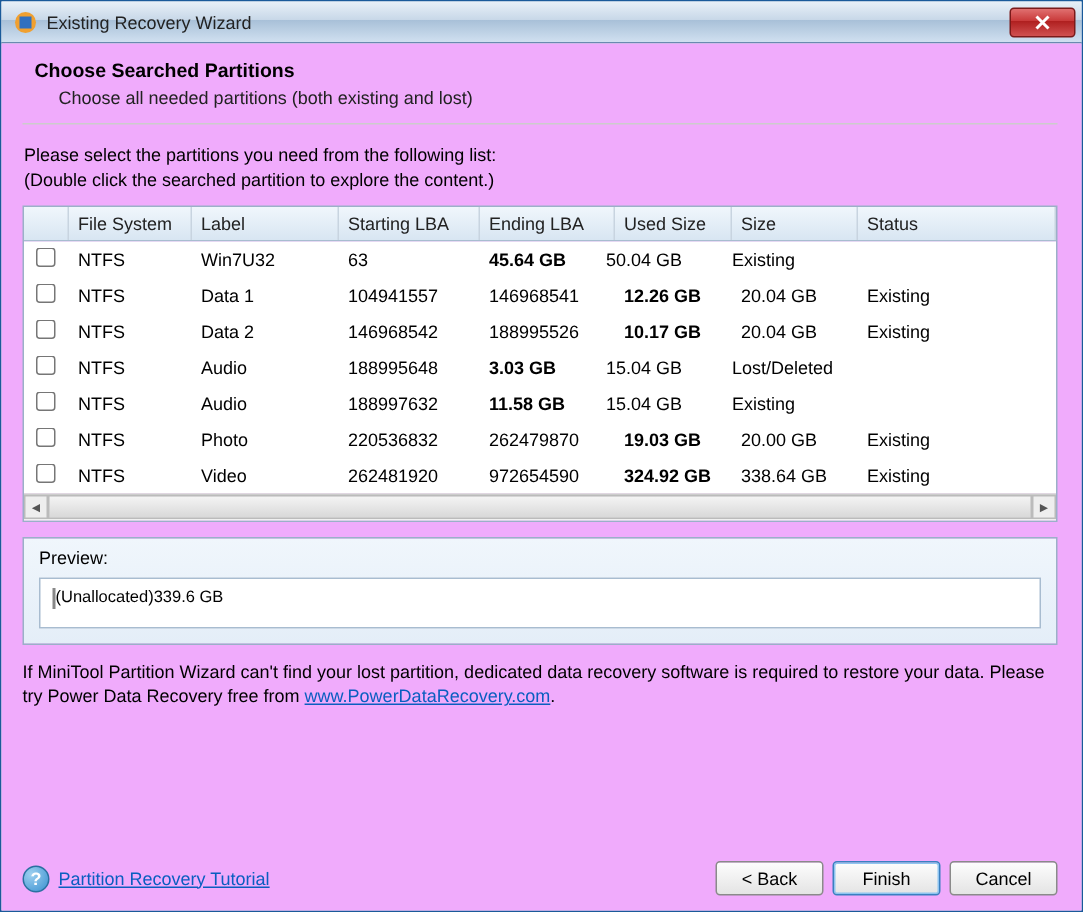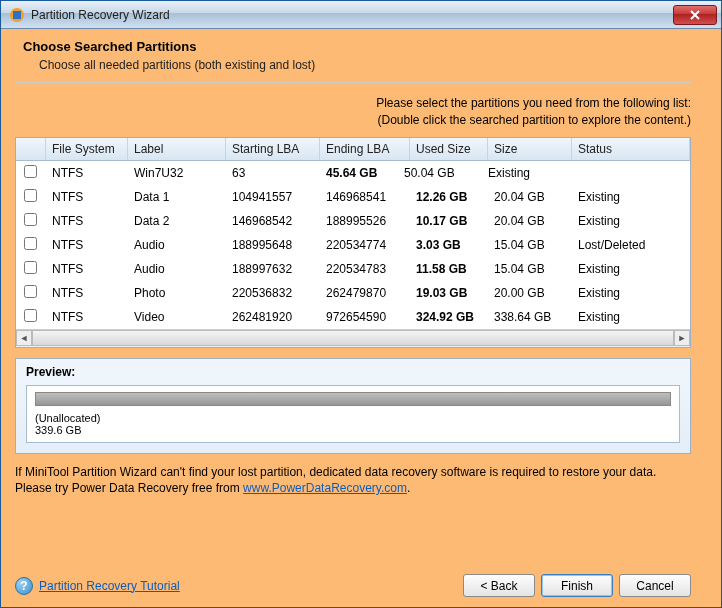--- a/index.html
+++ b/index.html
@@ -3,25 +3,25 @@
 <meta charset="utf-8">
 <style>
 * { box-sizing: border-box; margin: 0; padding: 0; }
 body { font-family: "Segoe UI", Tahoma, sans-serif; font-size: 12px; background: #ddd; width: 722px; height: 608px; overflow: hidden; }
 .window { width: 722px; height: 608px; border: 1px solid #1a5a9a; background: #fff; box-shadow: 0 0 8px rgba(0,0,0,0.4); }
 .titlebar { height: 28px; background: linear-gradient(to bottom, #e8f0f8, #c8d8e8 45%, #a8c0d8 46%, #d0e0f0); display: flex; align-items: center; padding: 0 4px 0 8px; border-bottom: 1px solid #6a8ab0; }
 .titlebar .app-icon { width: 16px; height: 16px; margin-right: 6px; }
 .titlebar .title { flex: 1; color: #222; font-size: 12px; }
 .close-btn { width: 44px; height: 20px; background: linear-gradient(to bottom, #e07070, #c83838 45%, #b02020 46%, #d05050); border: 1px solid #7a1a1a; border-radius: 3px; display: flex; align-items: center; justify-content: center; color: #fff; cursor: pointer; }
 .close-btn svg { width: 10px; height: 10px; }
-.body { padding: 0 30px 10px 14px; background: #fdba74; height: calc(100% - 28px); display: flex; flex-direction: column; }
+.body { padding: 0 16px 10px 14px; background: #f0abfc; height: calc(100% - 28px); display: flex; flex-direction: column; }
 .header-panel { padding: 10px 8px 10px 8px; border-bottom: 1px solid #ccc; margin-bottom: 12px; }
 .header-panel .h1 { font-weight: bold; font-size: 13px; color: #000; }
 .header-panel .sub { margin: 4px 0 0 16px; color: #222; }
-.instr { margin: 0 0 8px 14px; line-height: 1.4; text-align: right; }
+.instr { margin: 0 0 8px 1px; line-height: 1.4; }
 .grid-wrap { border: 1px solid #9bb0c8; }
 .grid-head { display: flex; background: linear-gradient(to bottom, #f0f6fc, #d8e6f2); border-bottom: 1px solid #a8bcd0; }
 .grid-head .cell, .grid-row .cell { padding: 4px 6px; border-right: 1px solid #c8d4e0; overflow: hidden; white-space: nowrap; text-overflow: ellipsis; }
 .grid-head .cell { font-weight: normal; color: #222; }
 .grid-body { background: #fff; }
 .grid-row { display: flex; align-items: center; }
 .grid-row .cell { border-right: 1px solid transparent; }
 .c-chk { width: 30px; text-align: center; }
 .c-fs { width: 82px; }
 .c-lbl { width: 98px; }
@@ -29,27 +29,27 @@
 .c-elba { width: 90px; }
 .c-used { width: 78px; font-weight: bold; }
 .c-size { width: 84px; }
 .c-status { flex: 1; }
 .grid-row input[type=checkbox] { margin: 0; }
 .hscroll { height: 18px; background: #f0f0f0; border-top: 1px solid #ccc; display: flex; align-items: center; }
 .hscroll .arrow { width: 16px; height: 16px; border: 1px solid #bbb; background: #eee; display:flex;align-items:center;justify-content:center; font-size:9px; color:#555; }
 .hscroll .track { flex: 1; height: 16px; background: #e8e8e8; position: relative; }
 .hscroll .thumb { position:absolute; left:0; top:0; width:100%; height:100%; background: linear-gradient(to bottom,#f4f4f4,#d8d8d8); border:1px solid #bbb; }
 .preview-section { margin-top: 10px; border: 1px solid #9bb0c8; background: linear-gradient(to bottom,#f0f6fc,#e4eef8); padding: 6px 10px 10px 10px; }
-.preview-section .plabel { font-size: 12px; margin-bottom: 6px; font-weight: bold; }
+.preview-section .plabel { font-size: 12px; margin-bottom: 6px; }
 .preview-content { display: flex; gap: 10px; }
 .disk-box { width: 100px; border: 1px solid #a8bcd0; background: linear-gradient(to bottom,#ffffff,#e8f0f8); padding: 6px 4px; text-align: center; }
 .disk-box .hdd-icon { width: 48px; height: 30px; margin: 0 auto 4px auto; }
 .disk-box .dname { font-size: 11px; }
 .disk-box .dsize { font-size: 11px; }
-.part-box { flex: 1; border: 1px solid #a8bcd0; background: #fff; padding: 6px 8px; display:flex; flex-direction:column; }
+.part-box { flex: 1; border: 1px solid #a8bcd0; background: #fff; padding: 6px 8px; display:flex; flex-direction:row; }
 .part-bar { height: 14px; background: linear-gradient(to bottom,#bfbfbf,#969696); border:1px solid #888; margin-bottom: 6px; }
 .part-txt { font-size: 11px; }
 .note { margin-top: 10px; font-size: 12px; line-height: 1.4; }
 .note a { color: #0a5ec0; }
 .footer { margin-top: auto; padding-top: 10px; display: flex; align-items: center; }
 .help-link { display: flex; align-items: center; gap: 6px; }
 .help-link .q-icon { width: 18px; height: 18px; border-radius: 50%; background: radial-gradient(circle at 30% 30%, #9ed0f0, #3a90d0); border:1px solid #2a70a0; color:#fff; display:flex;align-items:center;justify-content:center; font-weight:bold; font-size:12px; }
 .help-link a { color: #0a5ec0; text-decoration: underline; }
 .buttons { margin-left: auto; display: flex; gap: 6px; }
 .btn { min-width: 72px; height: 23px; padding: 0 10px; border: 1px solid #8a8a8a; border-radius: 3px; background: linear-gradient(to bottom,#fdfdfd,#e4e4e4); cursor: pointer; font-size: 12px; display:flex;align-items:center;justify-content:center; }
@@ -59,21 +59,21 @@
 <body>
 
 <div class="window">
   <div class="titlebar">
     <span class="app-icon">
       <svg viewBox="0 0 16 16">
           <circle cx="8" cy="8" r="7" fill="#f0a030"></circle>
           <rect x="4" y="4" width="8" height="8" fill="#3070c0"></rect>
         </svg>
     </span>
-    <span class="title">Partition Recovery Wizard</span>
+    <span class="title">Existing Recovery Wizard</span>
     <div class="close-btn">
       <svg viewBox="0 0 10 10">
           <path d="M1 1 L9 9 M9 1 L1 9" stroke="#fff" stroke-width="2"></path>
         </svg>
     </div>
   </div>
 
   <div class="body">
     <div class="header-panel">
       <div class="h1">Choose Searched Partitions</div>
@@ -124,31 +124,29 @@
             <div class="cell c-elba">188995526</div>
             <div class="cell c-used">10.17 GB</div>
             <div class="cell c-size">20.04 GB</div>
             <div class="cell c-status">Existing</div>
           </div>
           <div class="grid-row">
             <div class="cell c-chk"><input type="checkbox" style=""></div>
             <div class="cell c-fs">NTFS</div>
             <div class="cell c-lbl">Audio</div>
             <div class="cell c-slba">188995648</div>
-            <div class="cell c-elba">220534774</div>
             <div class="cell c-used">3.03 GB</div>
             <div class="cell c-size">15.04 GB</div>
             <div class="cell c-status">Lost/Deleted</div>
           </div>
           <div class="grid-row">
             <div class="cell c-chk"><input type="checkbox" style=""></div>
             <div class="cell c-fs">NTFS</div>
             <div class="cell c-lbl">Audio</div>
             <div class="cell c-slba">188997632</div>
-            <div class="cell c-elba">220534783</div>
             <div class="cell c-used">11.58 GB</div>
             <div class="cell c-size">15.04 GB</div>
             <div class="cell c-status">Existing</div>
           </div>
           <div class="grid-row">
             <div class="cell c-chk"><input type="checkbox" style=""></div>
             <div class="cell c-fs">NTFS</div>
             <div class="cell c-lbl">Photo</div>
             <div class="cell c-slba">220536832</div>
             <div class="cell c-elba">262479870</div>

